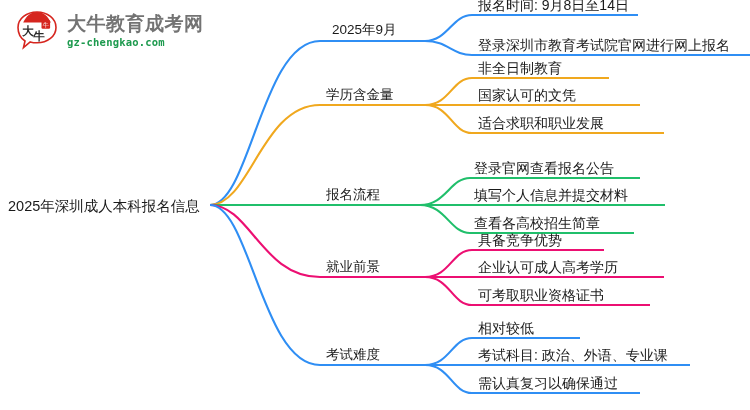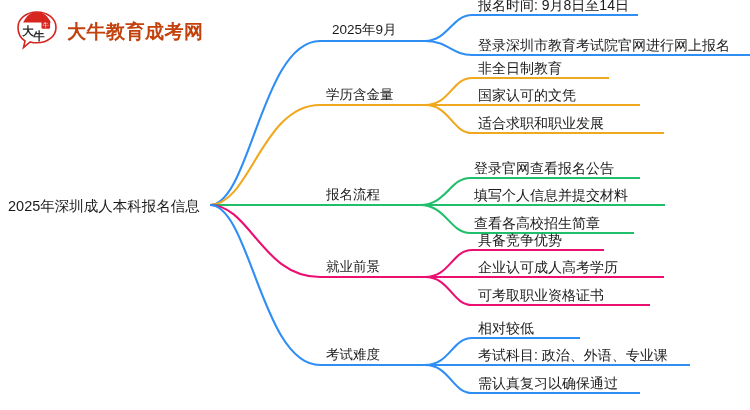--- a/index.html
+++ b/index.html
@@ -12,21 +12,21 @@
   }
   #stage{position:absolute;left:0;top:0;width:750px;height:410px;}
 
   
   .logo-wrap{position:absolute;left:14px;top:8px;display:flex;align-items:center;gap:7px;}
   .logo-mark{position:relative;width:46px;height:46px;flex:0 0 46px;}
   .logo-mark svg{display:block;}
   .logo-text{display:flex;flex-direction:column;justify-content:center;line-height:1;}
   .logo-title{
     font-family:"DejaVu Sans","Liberation Sans",sans-serif;
-    font-size:19px;font-weight:bold;color:#c2410c;letter-spacing:.5px;
+    font-size:19px;font-weight:bold;color:#737373;letter-spacing:.5px;
     white-space:nowrap;
   }
   .logo-sub{
     font-family:"DejaVu Sans Mono","Liberation Mono",monospace;
     font-size:10.5px;font-weight:bold;color:#1d9a4e;letter-spacing:.2px;
     margin-top:4px;white-space:nowrap;
   }
 
   
   #map{position:absolute;left:0;top:0;width:750px;height:410px;}
@@ -57,20 +57,21 @@
 
         <rect x="27.5" y="12.2" width="8.6" height="8.6" rx="1.2" fill="#d6261f"></rect>
         <text x="31.8" y="18.9" text-anchor="middle" font-family="DejaVu Sans, sans-serif" font-size="6" fill="#ffffff">牛</text>
 
         <text x="14.0" y="27.2" text-anchor="middle" font-family="DejaVu Sans, sans-serif" font-size="11.5" font-weight="bold" fill="#2b2b2b">大</text>
         <text x="25.0" y="31.6" text-anchor="middle" font-family="DejaVu Sans, sans-serif" font-size="11.5" font-weight="bold" fill="#2b2b2b">牛</text>
       </svg>
     </div>
     <div class="logo-text">
       <div class="logo-title">大牛教育成考网</div>
+      <div class="logo-sub">gz-chengkao.com</div>
     </div>
   </div>
 
   <svg id="map" viewBox="0 0 750 410">
 
     <g>
       <text class="node-text root-text" x="8" y="211">2025年深圳成人本科报名信息</text>
     </g>
 
     <g>

